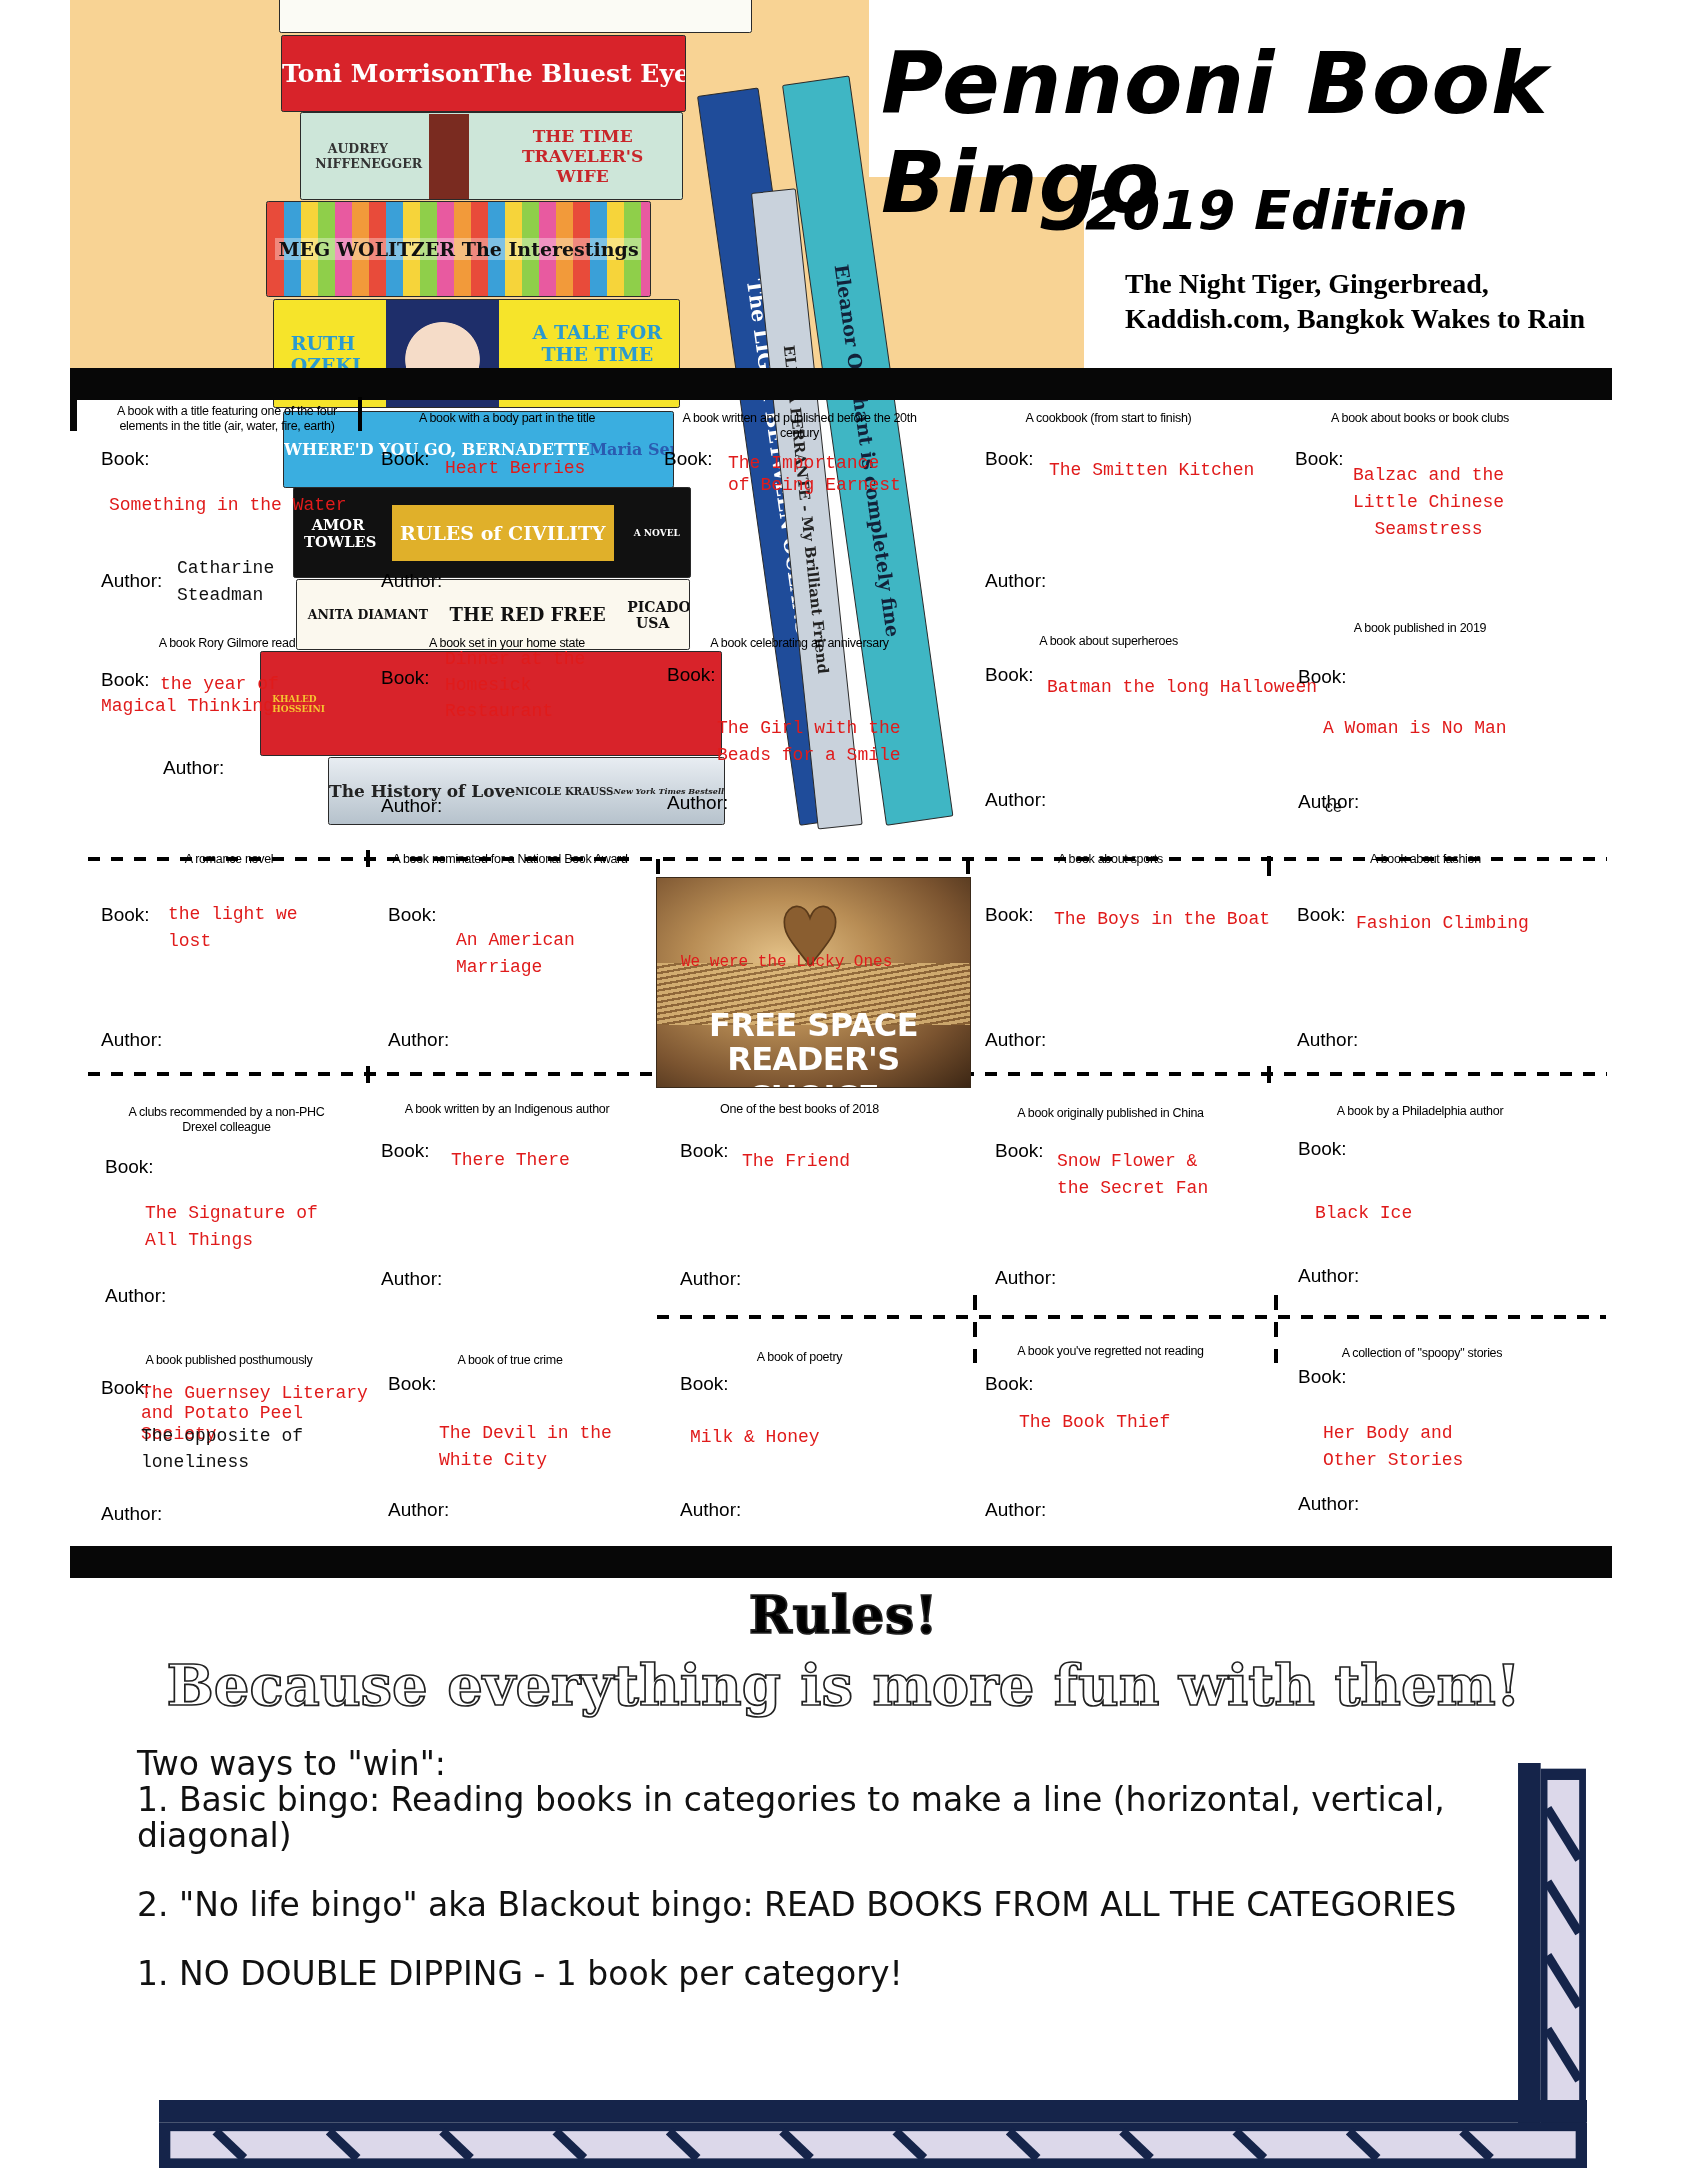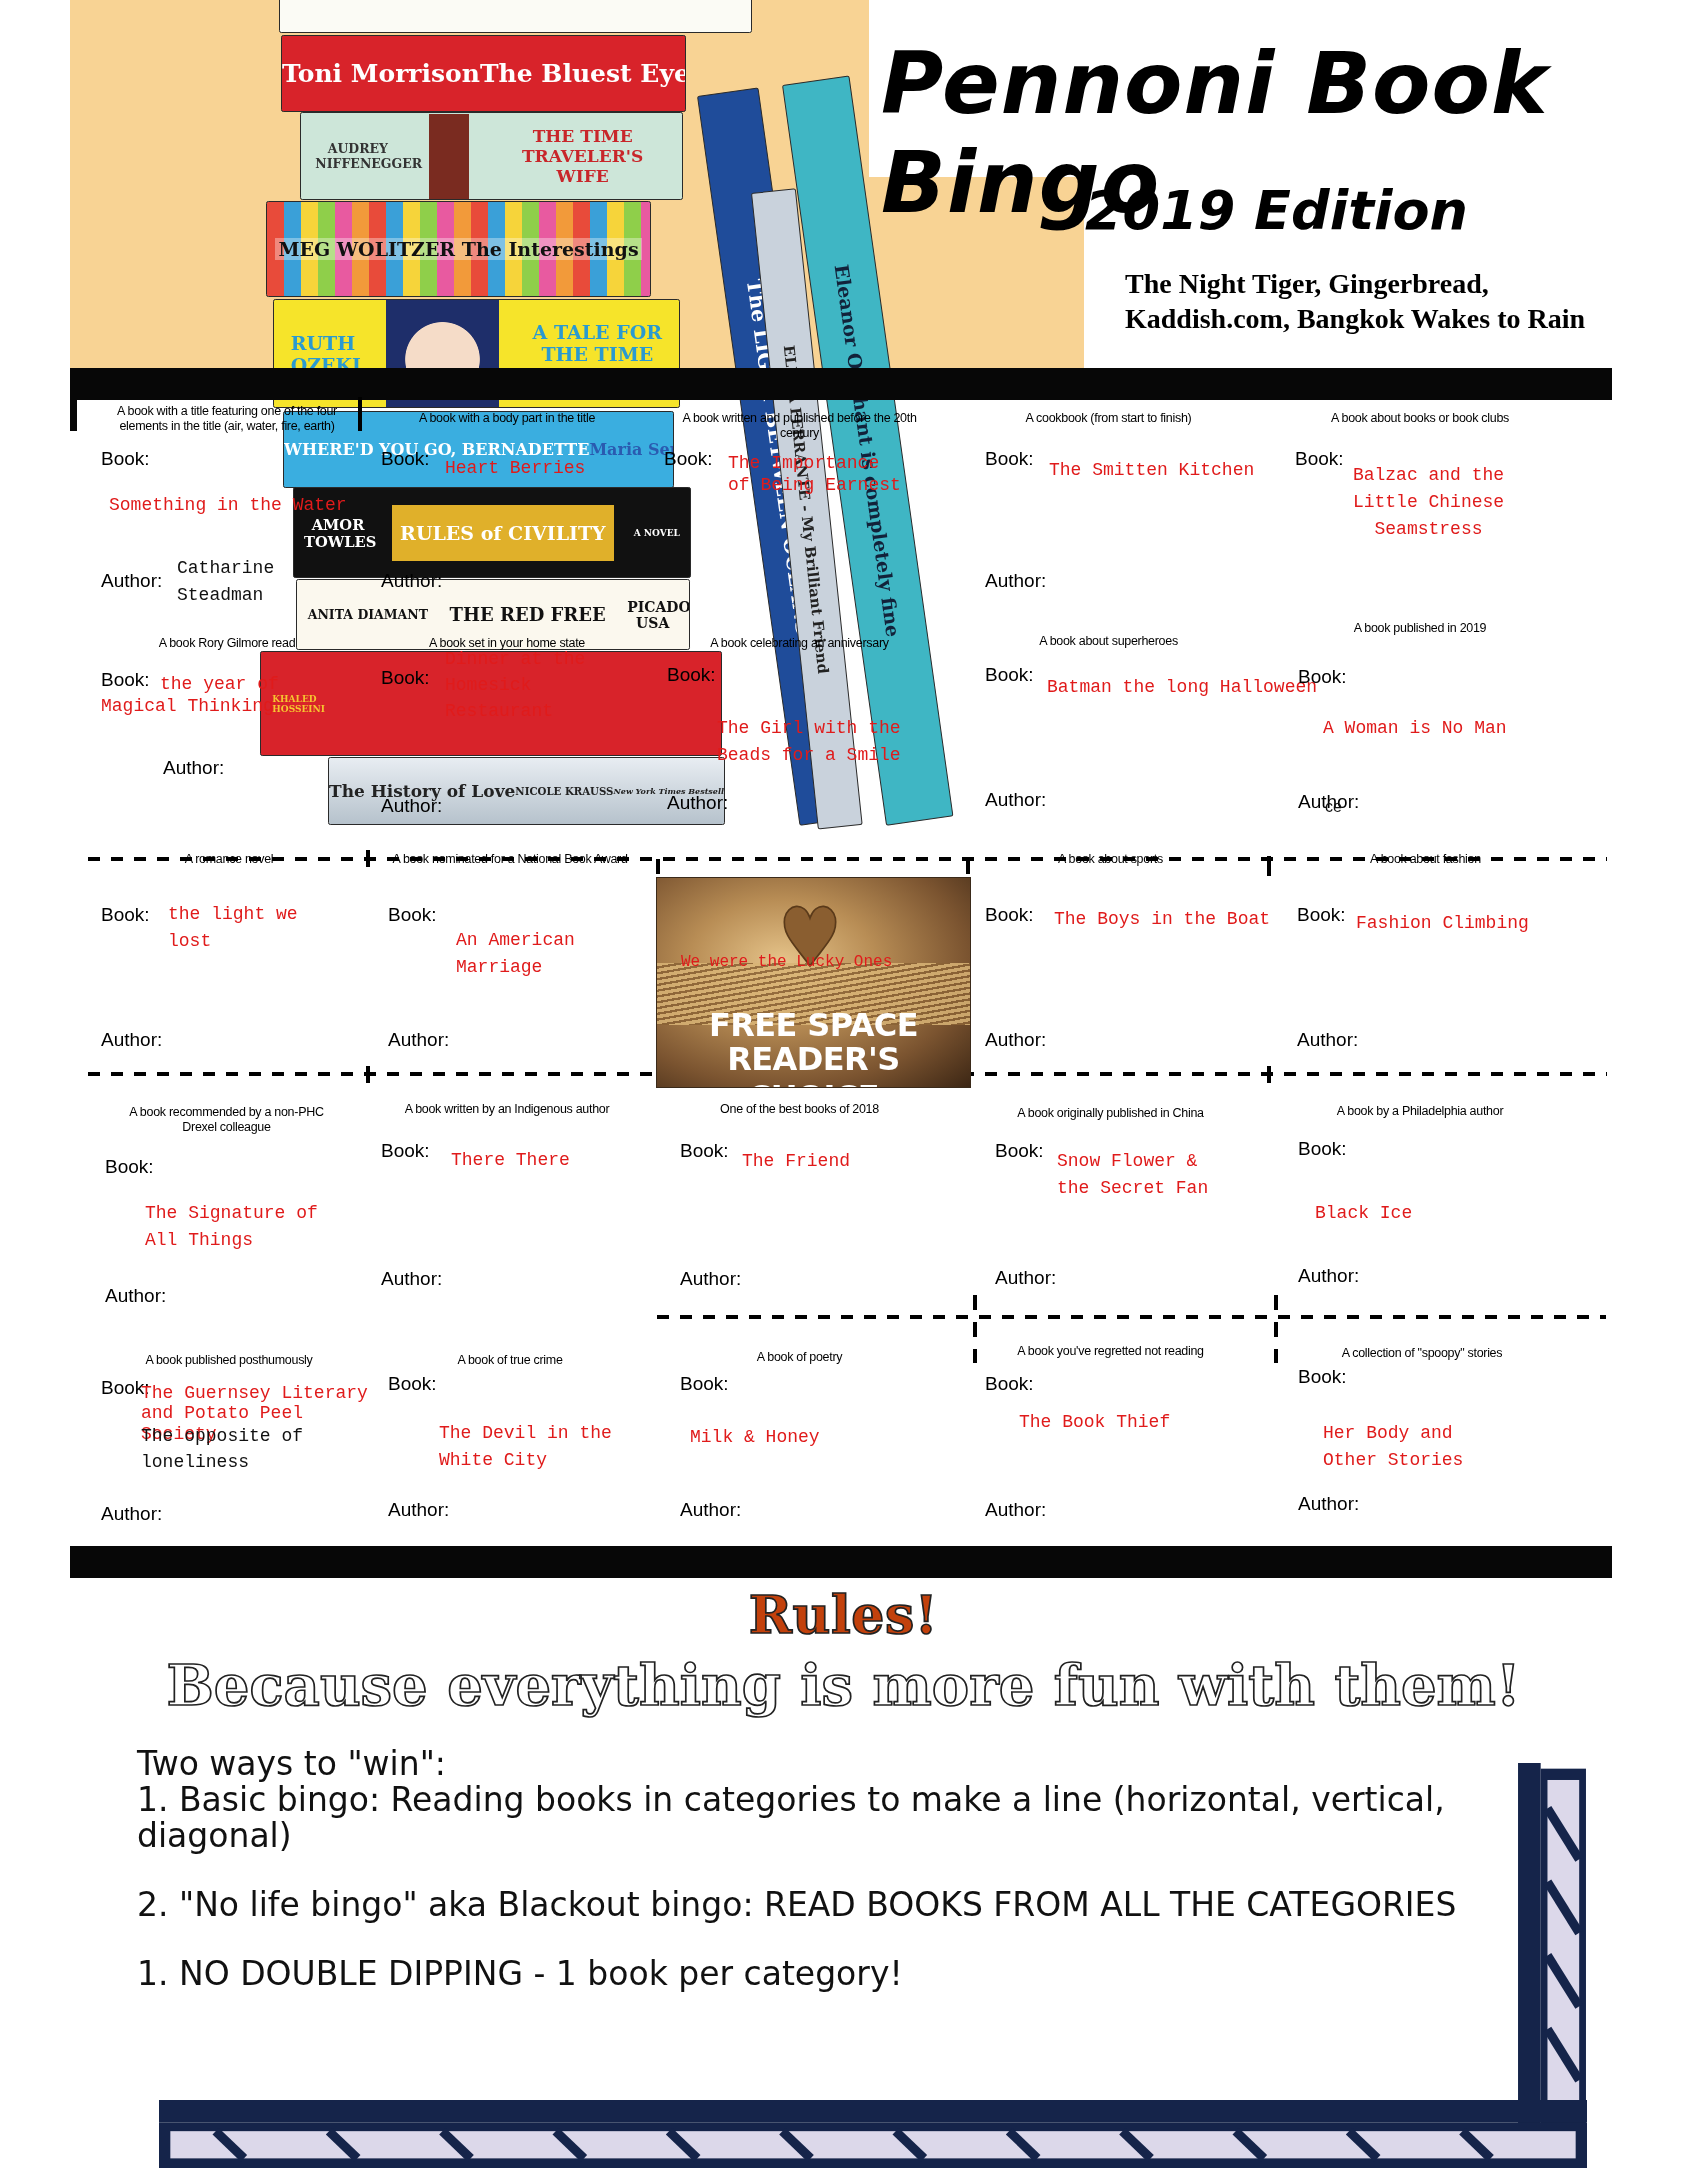--- a/index.html
+++ b/index.html
@@ -38,21 +38,21 @@
     background: radial-gradient(ellipse at 40% 40%, #e6c48a 0%, #b88d55 35%, #7b5430 70%, #3c2614 100%); border: 1.7px solid #3a2a1a; }
   .free-space .pages { position: absolute; left: 0; top: 85px; width: 100%; height: 62px;
     background: repeating-linear-gradient(170deg, #d9b476 0 3.4px, #8a6235 3.4px 5.7px); opacity: 0.85; }
   .free-space .heart { position: absolute; left: 122px; top: 23px; width: 62px; height: 68px; }
   .free-space .overlay-answer { position: absolute; left: 24px; top: 75px; font-family: "Liberation Mono", monospace; font-size: 16px; color: #e01b1b; white-space: nowrap; }
   .free-space .fs-line1, .free-space .fs-line2 { position: absolute; width: 100%; text-align: center; color: #fff; font-family: "DejaVu Sans", sans-serif; font-weight: bold; letter-spacing: -0.6px; }
   .free-space .fs-line1 { top: 128px; font-size: 32px; }
   .free-space .fs-line2 { top: 162px; font-size: 32px; }
 
   
-  .rules-title { position: absolute; left: 0; width: 1687px; top: 1584px; text-align: center; font-family: "DejaVu Serif", serif; font-size: 52px; font-weight: bold; color: #c2410c; -webkit-text-stroke: 1.7px #222; letter-spacing: 0.6px; }
+  .rules-title { position: absolute; left: 0; width: 1687px; top: 1584px; text-align: center; font-family: "DejaVu Serif", serif; font-size: 52px; font-weight: bold; color: #000000; -webkit-text-stroke: 1.7px #222; letter-spacing: 0.6px; }
   .rules-sub { position: absolute; left: 0; width: 1687px; top: 1652px; text-align: center; font-family: "DejaVu Serif", serif; font-size: 56px; font-weight: bold; color: #fff; -webkit-text-stroke: 1.7px #222; }
   .rules-body { position: absolute; left: 137px; top: 1746px; width: 1389px; font-family: "DejaVu Sans", sans-serif; font-size: 33px; line-height: 36px; color: #111; }
   .rules-body p { margin: 0; }
   .rules-body .gap { height: 33px; }
 
   .frame-v { position: absolute; left: 1518px; top: 1763px; width: 68px; height: 368px; }
   .frame-h { position: absolute; left: 159px; top: 2100px; width: 1428px; height: 68px; }
 </style>
 </head>
 <body>
@@ -238,21 +238,21 @@
   <div class="author-label" style="left:985px;top:1029px;">Author:</div>
 </div>
 <div class="cell">
   <div class="prompt" style="left:1298px;top:852px;width:255px;">A book about fashion</div>
   <div class="book-label" style="left:1297px;top:904px;">Book:</div>
   <div class="answer" style="left:1356px;top:910px;width:215px;white-space:nowrap;">Fashion Climbing</div>
   <div class="author-label" style="left:1297px;top:1029px;">Author:</div>
 </div>
 
 <div class="cell">
-  <div class="prompt" style="left:113px;top:1105px;width:227px;">A book recommended by a non-PHC Drexel colleague</div>
+  <div class="prompt" style="left:113px;top:1105px;width:227px;">A clubs recommended by a non-PHC Drexel colleague</div>
   <div class="book-label" style="left:105px;top:1156px;">Book:</div>
   <div class="answer" style="left:145px;top:1200px;width:204px;">The Signature of All Things</div>
   <div class="author-label" style="left:105px;top:1285px;">Author:</div>
 </div>
 <div class="cell">
   <div class="prompt" style="left:374px;top:1102px;width:266px;">A book written by an Indigenous author</div>
   <div class="book-label" style="left:381px;top:1140px;">Book:</div>
   <div class="answer" style="left:451px;top:1147px;width:181px;">There There</div>
   <div class="author-label" style="left:381px;top:1268px;">Author:</div>
 </div>

